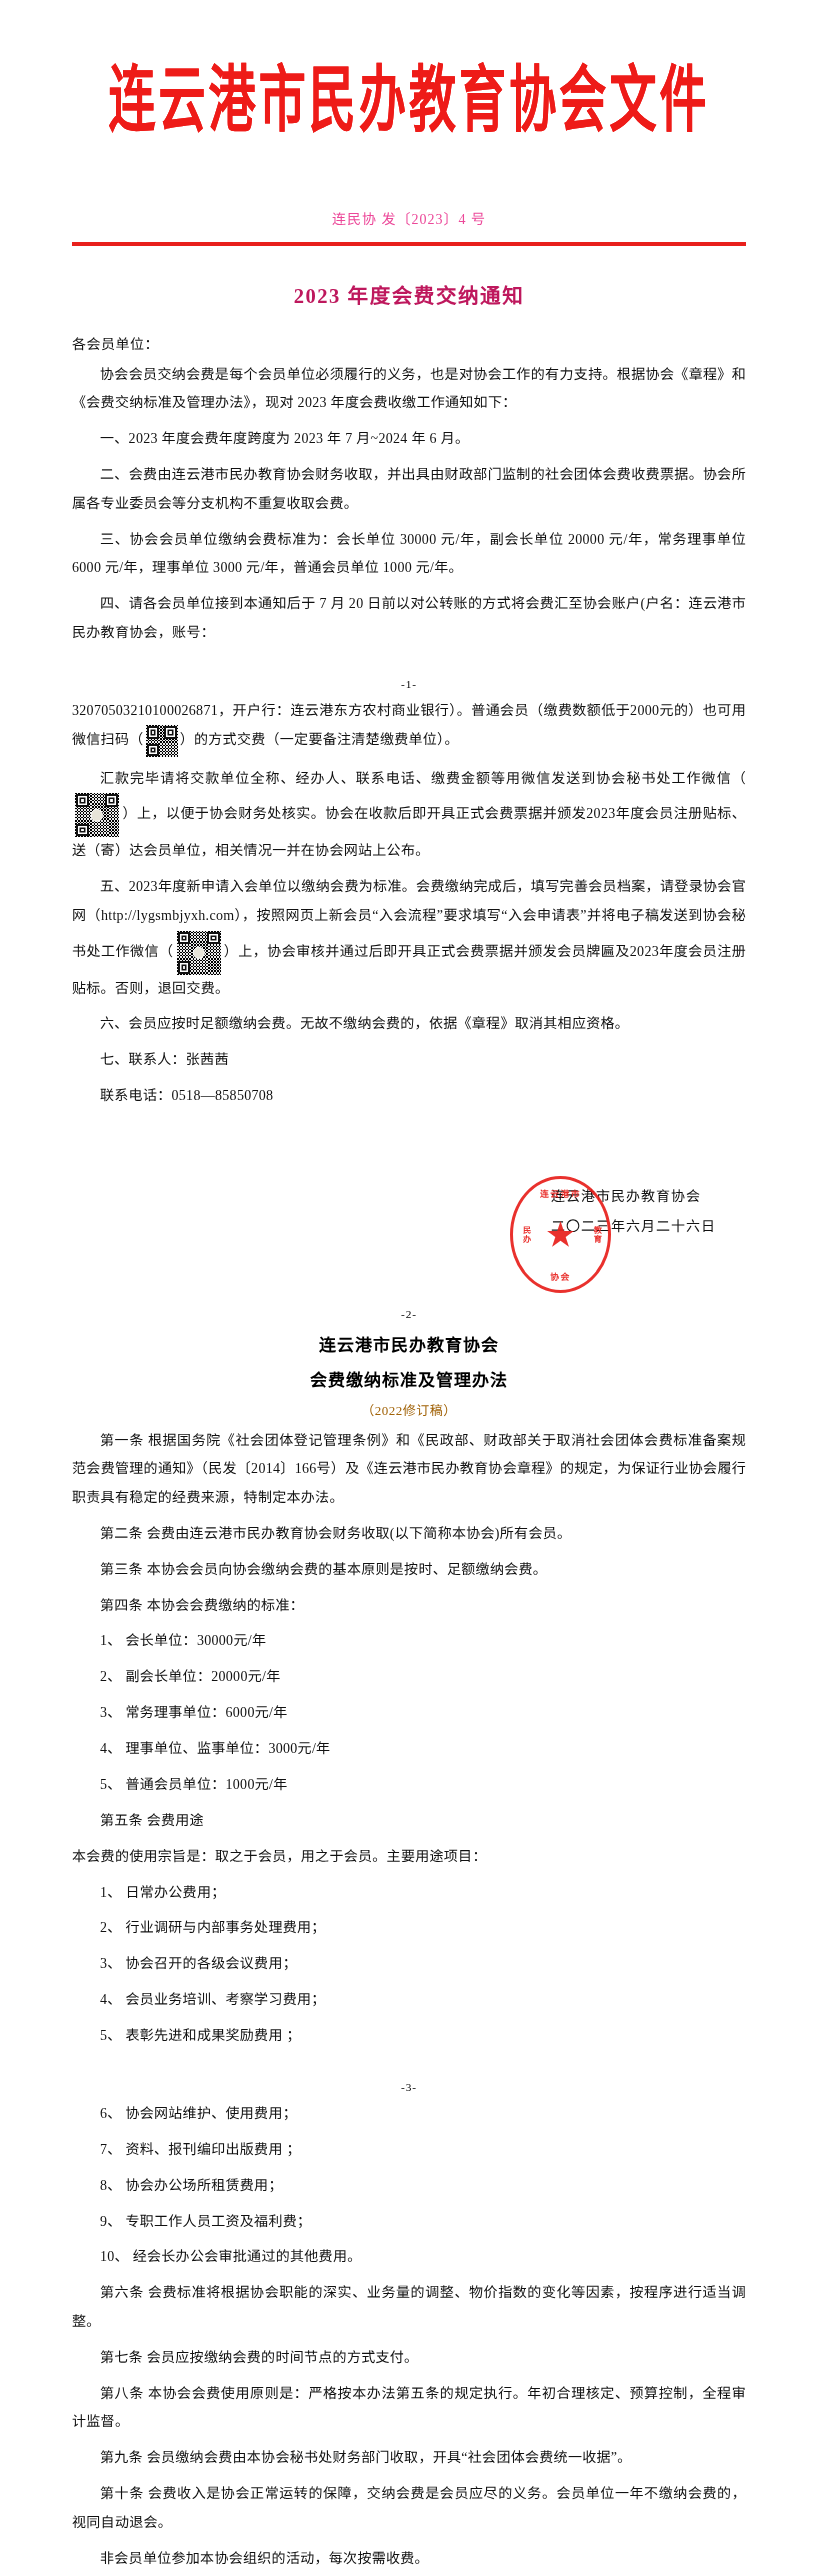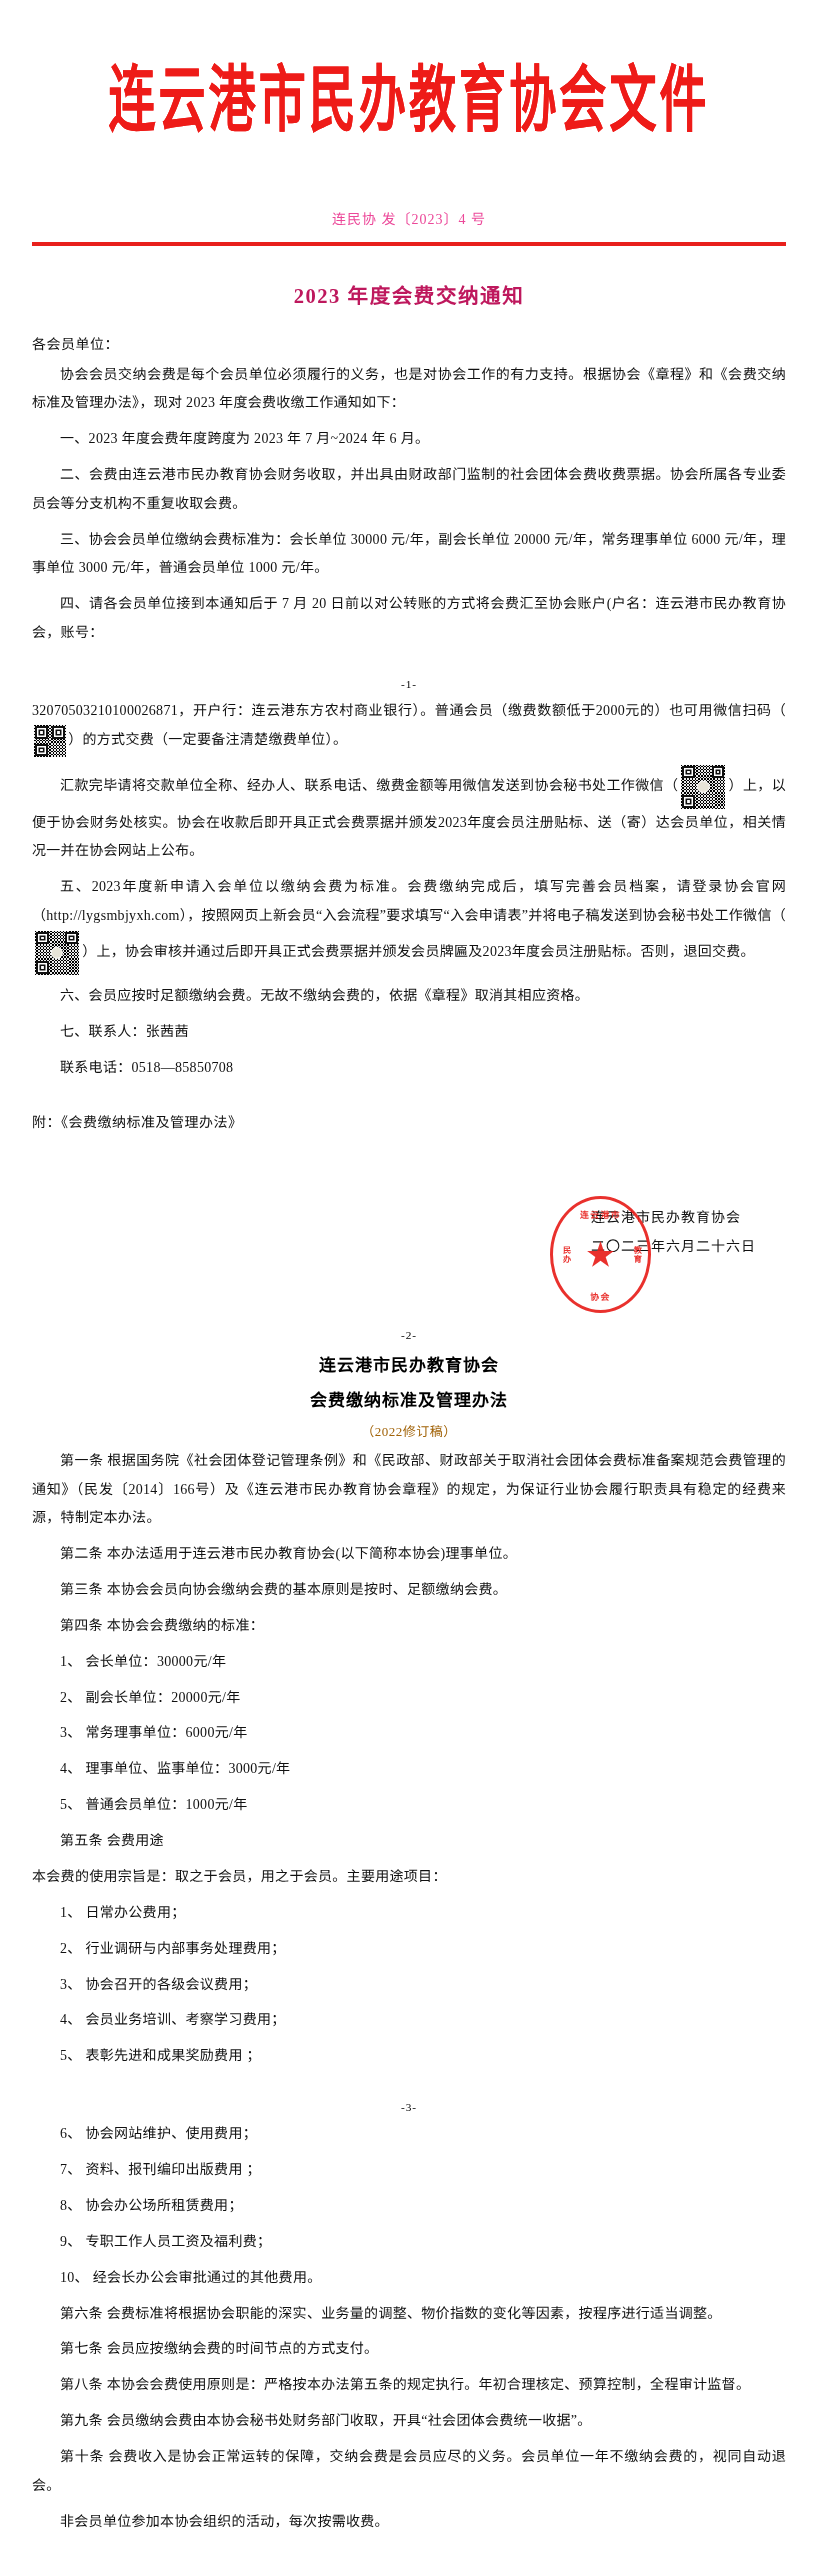--- a/index.html
+++ b/index.html
@@ -6,21 +6,21 @@
   html,body{margin:0;padding:0;background:#ffffff;}
   body{
     width:818px;
     font-family:"Liberation Serif","DejaVu Serif",serif;
     color:#111111;
     -webkit-font-smoothing:antialiased;
   }
   .page{
     width:818px;
     box-sizing:border-box;
-    padding:0 32px;
+    padding:0 72px;
     position:relative;
   }
   
   .masthead{
     height:170px;
     display:flex;
     align-items:center;
     justify-content:center;
     padding-top:31px;
     box-sizing:border-box;
@@ -252,21 +252,20 @@
   </p>
 
   <p class="para">
     <span>五、2023年度新申请入会单位以缴纳会费为标准。会费缴纳完成后，填写完善会员档案，请登录协会官网（http://lygsmbjyxh.com），按照网页上新会员“入会流程”要求填写“入会申请表”并将电子稿发送到协会秘书处工作微信（</span><span class="qr big"><span class="qr-bl"></span><span class="qr-center"></span></span><span>）上，协会审核并通过后即开具正式会费票据并颁发会员牌匾及2023年度会员注册贴标。否则，退回交费。</span>
   </p>
 
   <p class="para">六、会员应按时足额缴纳会费。无故不缴纳会费的，依据《章程》取消其相应资格。</p>
   <p class="para">七、联系人：张茜茜</p>
   <p class="listitem">联系电话：0518—85850708</p>
 
-  <div class="attach">附：《会费缴纳标准及管理办法》</div>
 
   <div class="signblock">
     <div class="seal">
       <span class="ring-top">连云港市</span>
       <span class="ring-left">民办</span>
       <span class="ring-right">教育</span>
       <span class="star">★</span>
       <span class="ring-bottom">协会</span>
     </div>
     <div class="sign-lines">
@@ -279,21 +278,21 @@
 
 <div class="page">
 
   <div class="pagenum tight">-2-</div>
 
   <div class="sub-title">连云港市民办教育协会</div>
   <div class="sub-title">会费缴纳标准及管理办法</div>
   <div class="sub-title2">（2022修订稿）</div>
 
   <p class="article">第一条 根据国务院《社会团体登记管理条例》和《民政部、财政部关于取消社会团体会费标准备案规范会费管理的通知》（民发〔2014〕166号）及《连云港市民办教育协会章程》的规定，为保证行业协会履行职责具有稳定的经费来源，特制定本办法。</p>
-  <p class="article">第二条 本办法适用于连云港市民办教育协会(以下简称本协会)理事单位。</p>
+  <p class="article">第二条 会费由连云港市民办教育协会财务收取(以下简称本协会)所有会员。</p>
   <p class="article">第三条 本协会会员向协会缴纳会费的基本原则是按时、足额缴纳会费。</p>
   <p class="article">第四条 本协会会费缴纳的标准：</p>
 
   <p class="listitem">1、 会长单位：30000元/年</p>
   <p class="listitem">2、 副会长单位：20000元/年</p>
   <p class="listitem">3、 常务理事单位：6000元/年</p>
   <p class="listitem">4、 理事单位、监事单位：3000元/年</p>
   <p class="listitem">5、 普通会员单位：1000元/年</p>
 
   <p class="article">第五条 会费用途</p>

